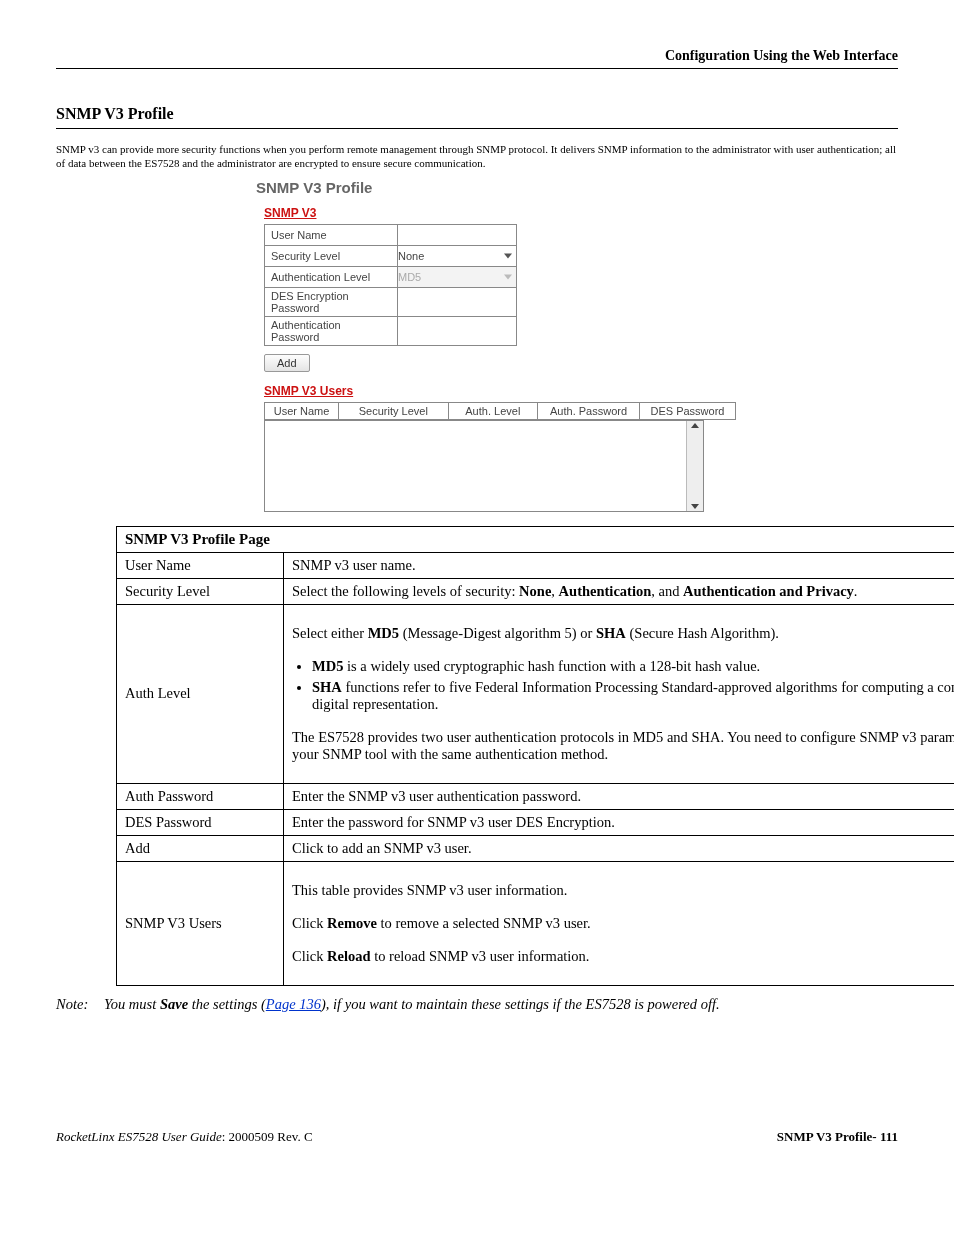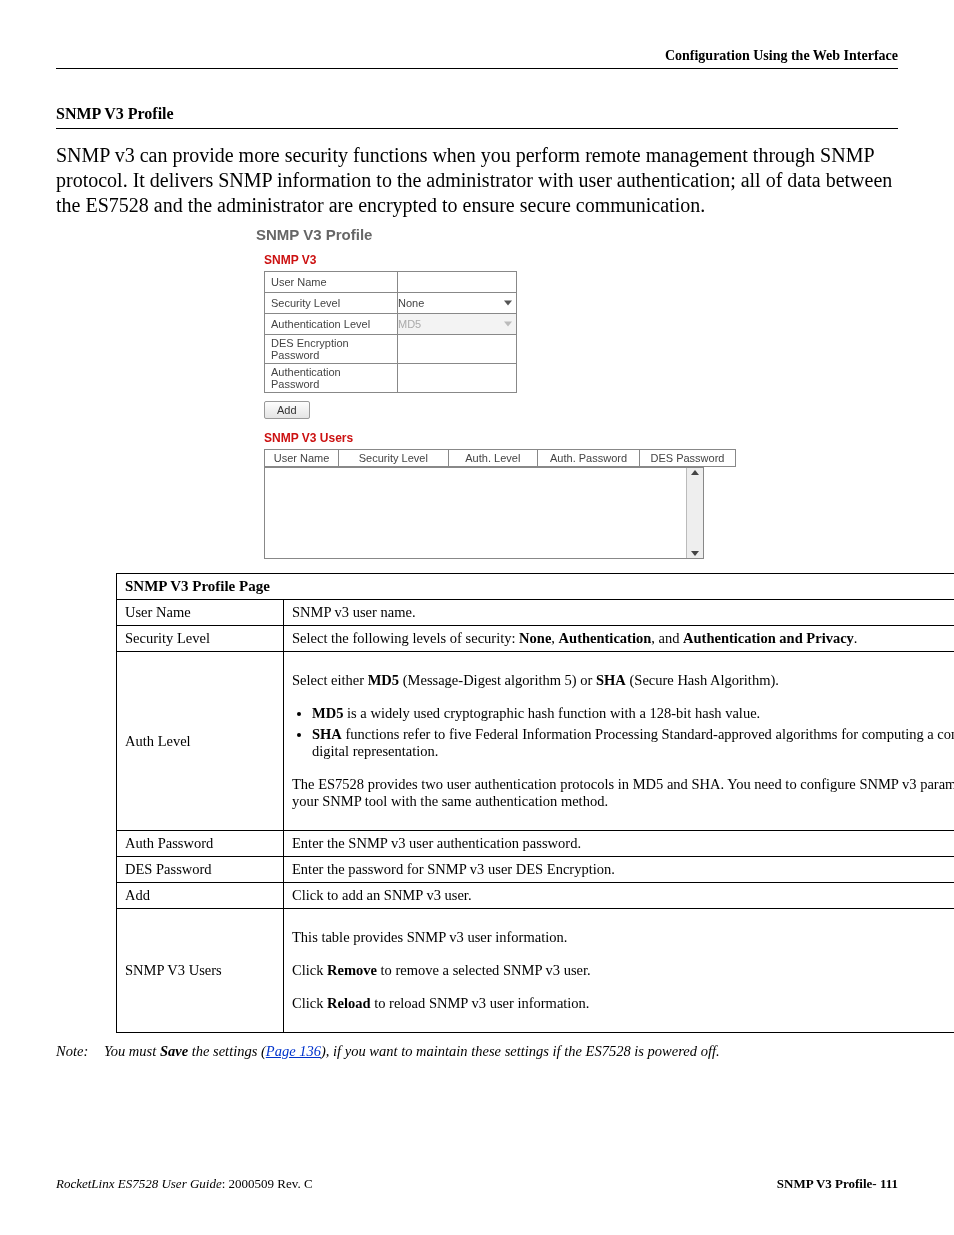--- a/index.html
+++ b/index.html
@@ -26,21 +26,21 @@
     font-size: 16px;
     font-weight: bold;
     margin-top: 36px;
     margin-bottom: 5px;
   }
   .section-rule {
     border-bottom: 1px solid #000;
     margin-bottom: 14px;
   }
   .intro-para {
-    font-size: 20px;
+    font-size: 11px;
     line-height: 1.25;
     margin-bottom: 4px;
   }
 
   
   .screenshot {
     font-family: Arial, Helvetica, sans-serif;
     font-size: 11px;
     color: #555;
     width: 480px;
@@ -52,20 +52,21 @@
     font-size: 15px;
     font-weight: bold;
     color: #666;
     margin: 4px 0 10px 0;
   }
   .screenshot .subhead {
     color: #c11;
     font-weight: bold;
     font-size: 12px;
     margin: 6px 0 4px 8px;
+    text-decoration: underline;
   }
   .form-table {
     border-collapse: collapse;
     margin-left: 8px;
   }
   .form-table td {
     border: 1px solid #888;
     font-size: 11px;
     padding: 2px 6px;
     height: 16px;

